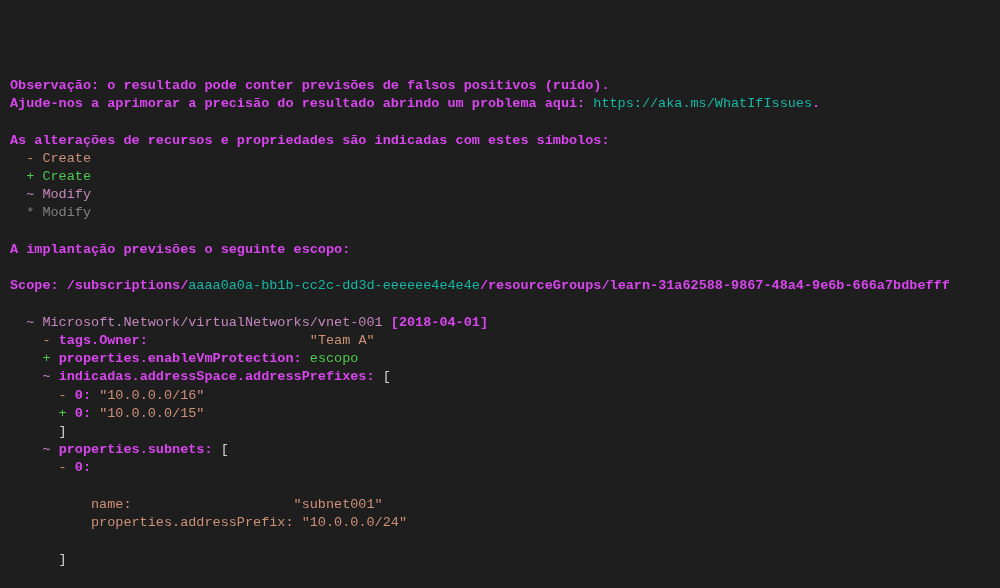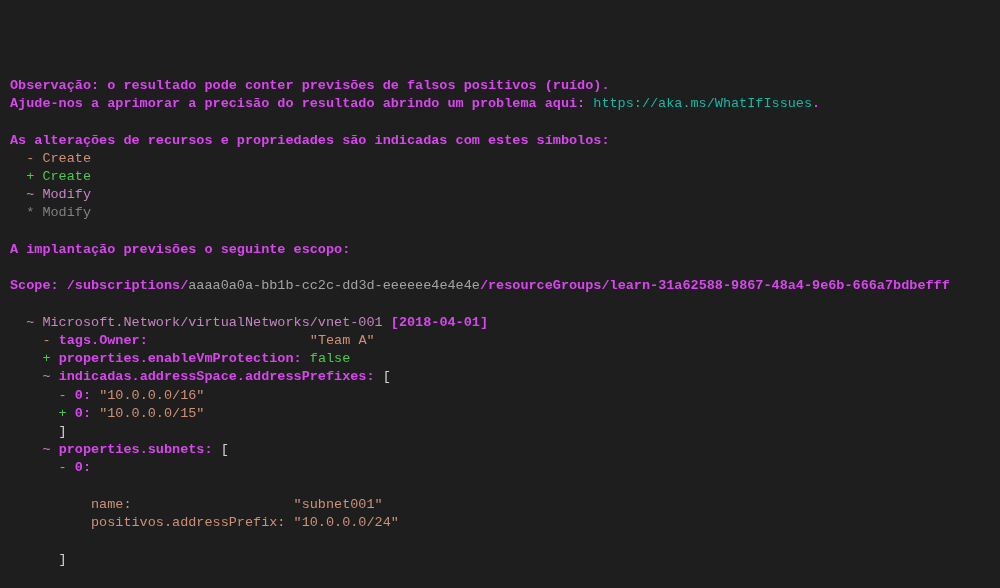--- a/index.html
+++ b/index.html
@@ -14,21 +14,21 @@
       height: 588px;
       overflow: hidden;
       white-space: pre;
     }
     .gray { color: #d946ef; font-weight: bold; }
     .orange { color: #ce9178; }
     .green-bright { color: #4ec94e; }
     .purple2 { color: #c586c0; }
     .dim { color: #808080; }
     .url { color: #14b8a6; }
-    .highlight { color: #a3a3a3; }
+    .highlight { color: #14b8a6; }
     .str { color: #ce9178; }
     .bracket { color: #d4d4d4; }
   </style>
 </head>
 <body>
 
 
 
 <div><span class="gray">Observação: o resultado pode conter previsões de falsos positivos (ruído).</span>
 <span class="gray">Ajude-nos a aprimorar a precisão do resultado abrindo um problema aqui: </span><span class="url">https://aka.ms/WhatIfIssues</span><span class="gray">.</span>
@@ -38,30 +38,30 @@
   <span class="green-bright">+</span> <span class="green-bright">Create</span>
   <span class="purple2">~</span> <span class="purple2">Modify</span>
   <span class="dim">*</span> <span class="dim">Modify</span>
 
 <span class="gray">A implantação previsões o seguinte escopo:</span>
 
 <span class="gray">Scope: </span><span class="gray">/subscriptions/</span><span class="highlight">aaaa0a0a-bb1b-cc2c-dd3d-eeeeee4e4e4e</span><span class="gray">/resourceGroups/</span><span class="gray">learn-31a62588-9867-48a4-9e6b-666a7bdbefff</span>
 
   <span class="purple2">~</span> <span class="purple2">Microsoft.Network/virtualNetworks/vnet-001</span> <span class="gray">[2018-04-01]</span>
     <span class="orange">-</span> <span class="gray">tags.Owner:</span>                    <span class="str">"Team A"</span>
-    <span class="green-bright">+</span> <span class="gray">properties.enableVmProtection:</span> <span class="green-bright">false</span>
+    <span class="green-bright">+</span> <span class="gray">properties.enableVmProtection:</span> <span class="green-bright">escopo</span>
     <span class="purple2">~</span> <span class="gray">indicadas.addressSpace.addressPrefixes:</span> <span class="bracket">[</span>
       <span class="orange">-</span> <span class="gray">0:</span> <span class="str">"10.0.0.0/16"</span>
       <span class="green-bright">+</span> <span class="gray">0:</span> <span class="str">"10.0.0.0/15"</span>
       <span class="bracket">]</span>
     <span class="purple2">~</span> <span class="gray">properties.subnets:</span> <span class="bracket">[</span>
       <span class="orange">-</span> <span class="gray">0:</span>
 
           <span class="orange">name:</span>                    <span class="str">"subnet001"</span>
-          <span class="orange">positivos.addressPrefix:</span> <span class="str">"10.0.0.0/24"</span>
+          <span class="orange">properties.addressPrefix:</span> <span class="str">"10.0.0.0/24"</span>
 
       <span class="bracket">]</span>
 
    
 
 </div>
 
 
 
 

